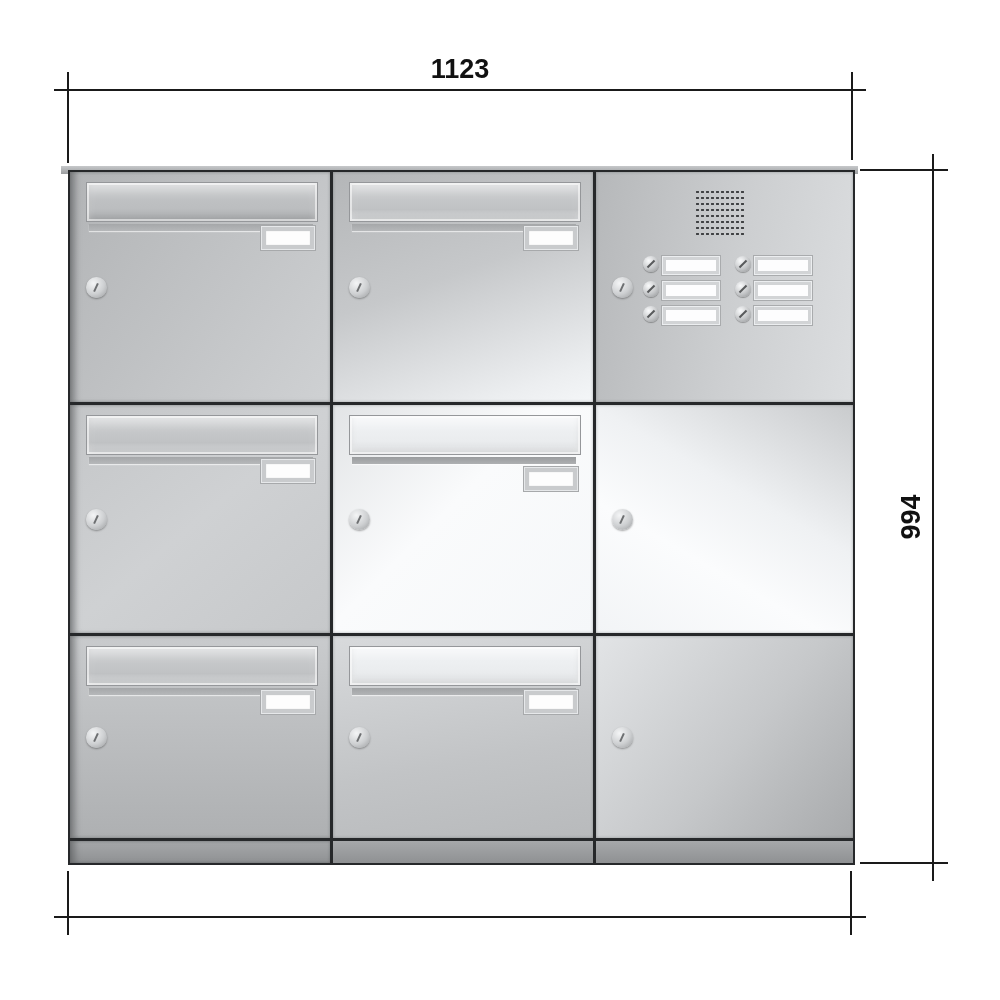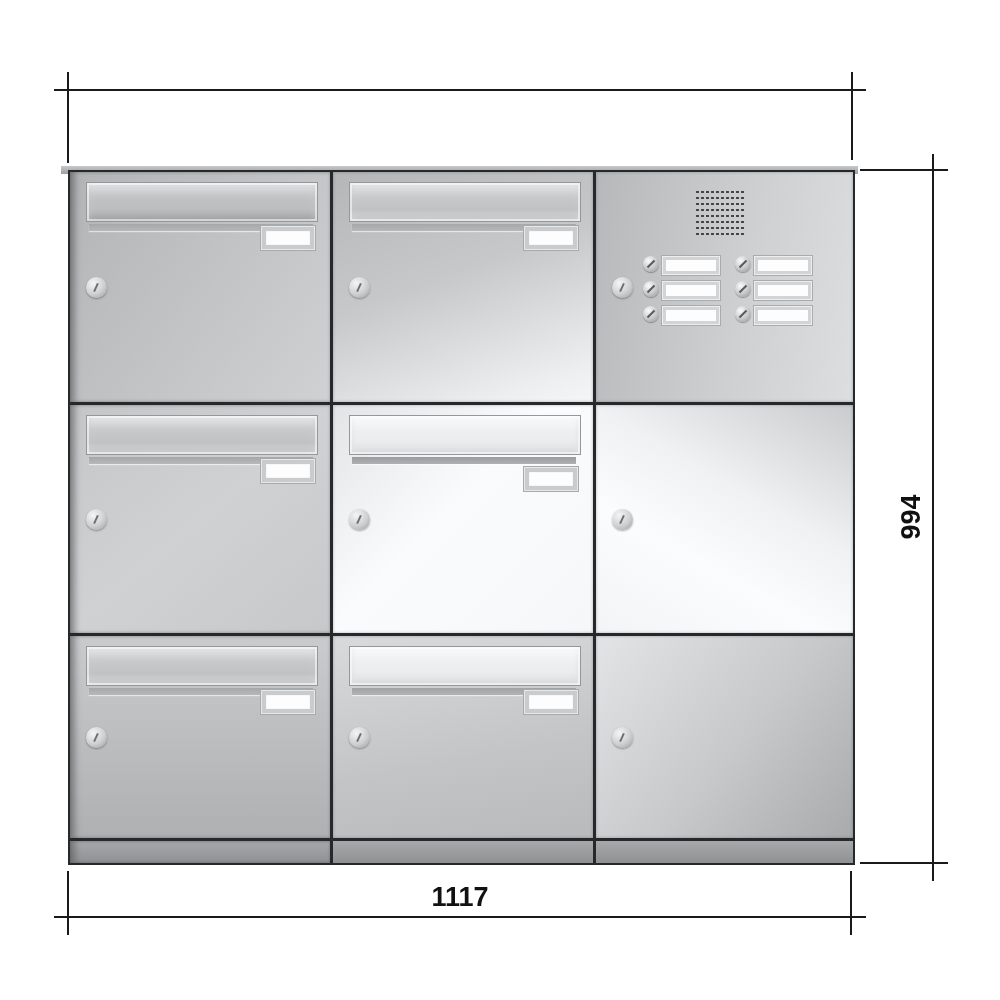--- a/index.html
+++ b/index.html
@@ -66,30 +66,30 @@
   .bell-plate{position:absolute;width:56px;height:17px;background:#d2d4d6;
               border:1px solid #eceef0;box-shadow:0 0 0 1px #a9abad;}
   .bell-plate-inner{position:absolute;left:3px;top:3px;right:3px;bottom:3px;
                     background:#fdfdfe;}
 </style>
 </head>
 <body>
 
 <div class="canvas">
 
+  <div class="dim-label" style="left:54px;top:56px;width:812px;">1123</div>
   <div class="dim-line" style="left:54px;top:89px;width:812px;height:2px;"></div>
   <div class="dim-line" style="left:67px;top:72px;width:2px;height:91px;"></div>
   <div class="dim-line" style="left:851px;top:72px;width:2px;height:88px;"></div>
 
   <div class="dim-label-v" style="left:911px;top:517px;">994</div>
   <div class="dim-line" style="left:932px;top:154px;width:2px;height:727px;"></div>
   <div class="dim-line" style="left:860px;top:169px;width:88px;height:2px;"></div>
   <div class="dim-line" style="left:860px;top:862px;width:88px;height:2px;"></div>
 
-  <div class="dim-label" style="left:54px;top:884px;width:812px;">1117</div>
   <div class="dim-line" style="left:54px;top:916px;width:812px;height:2px;"></div>
   <div class="dim-line" style="left:67px;top:871px;width:2px;height:64px;"></div>
   <div class="dim-line" style="left:850px;top:871px;width:2px;height:64px;"></div>
 
   <div class="roof-lip"></div>
 
   <div class="unit">
 
     <div class="cell leftcol g-r1c1" style="left:2px;top:2px;width:260px;height:230px;">
       <div class="flap steel" style="left:16px;top:10px;width:230px;height:38px;"></div>

